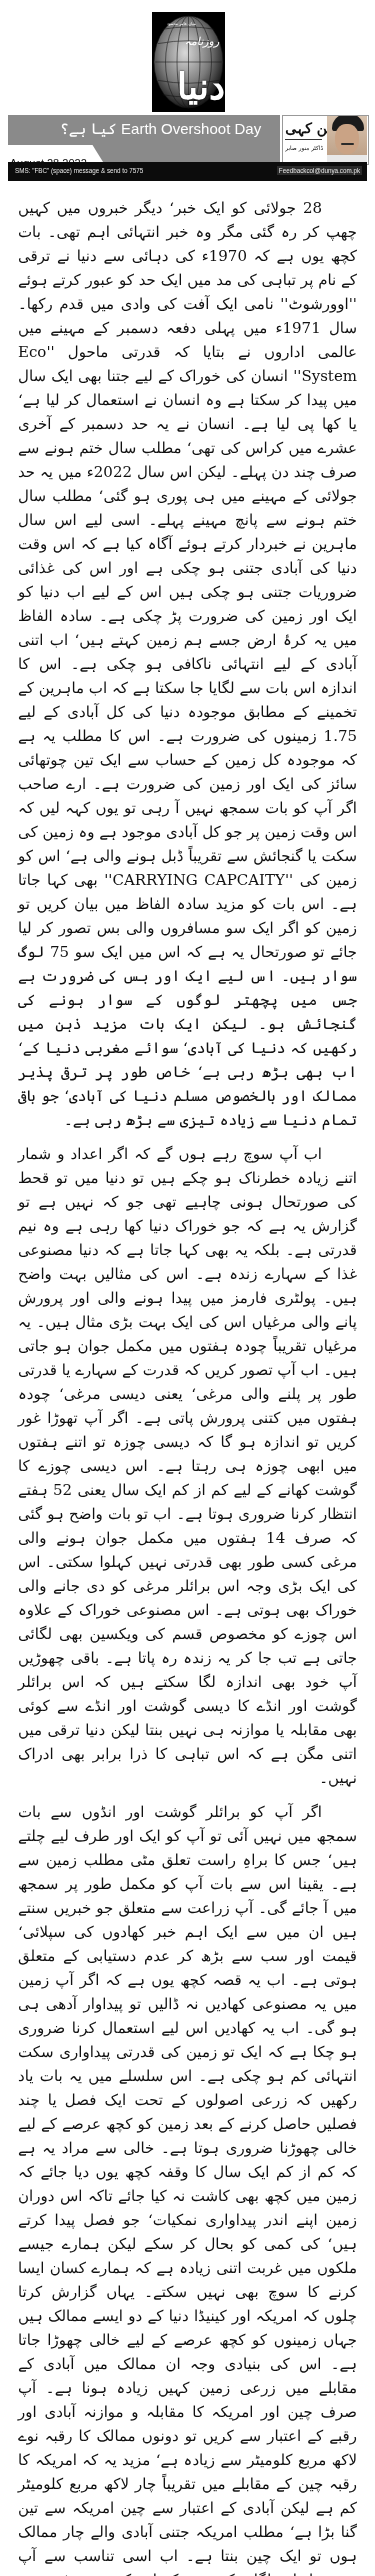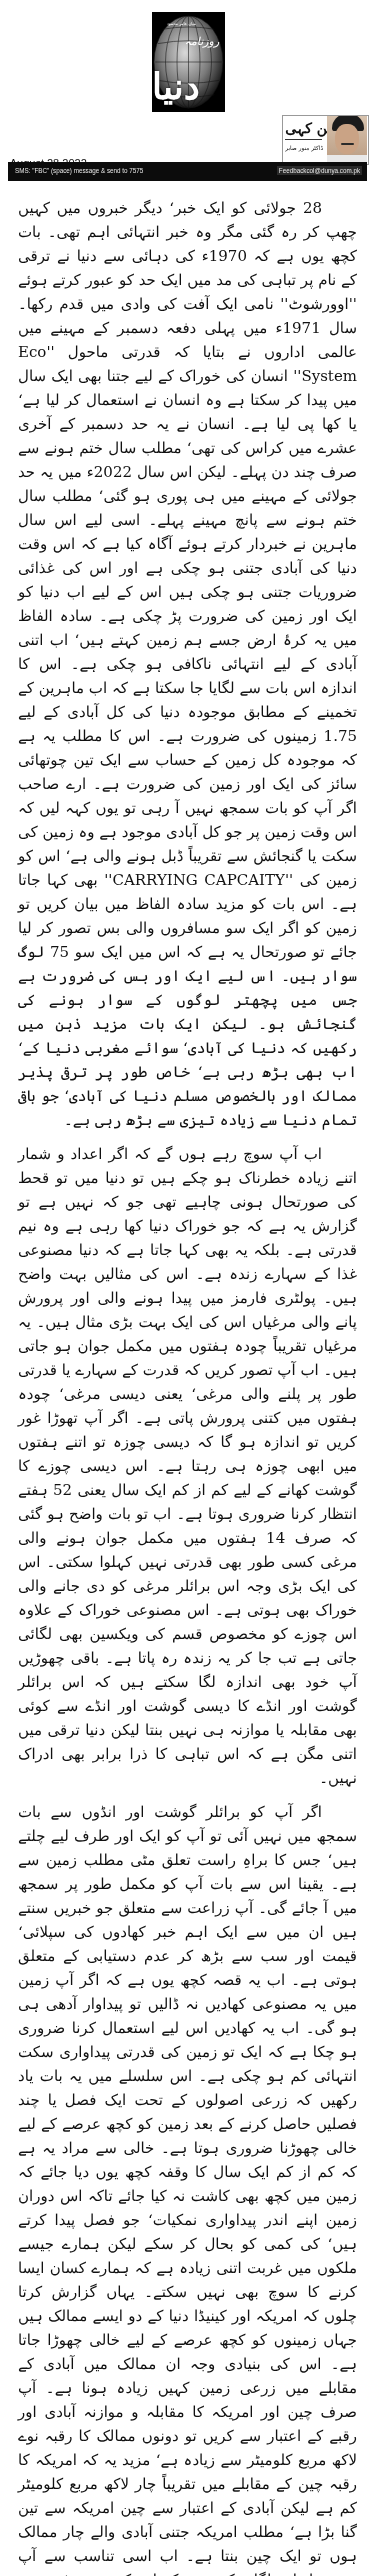--- a/index.html
+++ b/index.html
@@ -1,21 +1,21 @@
 <!DOCTYPE html>
 <html style="font-size:9.2px"><head>
 <meta charset="utf-8">
 <style>
   html, body { margin: 0; padding: 0; background: #ffffff; }
   body { width: 375px; height: 2576px; position: relative; overflow: hidden; font-family: "DejaVu Sans", sans-serif; color: #111; }
 
   .logo-wrap { position: absolute; left: 152px; top: 11.5px; width: 73px; height: 100px; }
   .logo { width: 73px; height: 100px; background: #000; position: relative; overflow: hidden; }
   .logo svg { position: absolute; left: 0; top: 0; }
-  .logo-word { position: absolute; left: 0; right: 0; bottom: 8px; text-align: left; color: #fff; font-family: "DejaVu Serif", serif; font-size: 36px; font-weight: bold; line-height: 1; text-shadow: 0 0 1.7px #000; }
+  .logo-word { position: absolute; left: 0; right: 0; bottom: 8px; text-align: right; color: #fff; font-family: "DejaVu Serif", serif; font-size: 36px; font-weight: bold; line-height: 1; text-shadow: 0 0 1.7px #000; }
   .logo-sub { position: absolute; right: 5.8px; top: 23px; color: #fff; font-family: "DejaVu Serif", serif; font-size: 11px; font-style: italic; }
   .logo-founder { position: absolute; left: 15px; top: 9.2px; color: #fff; font-size: 4px; }
 
   .header { position: absolute; left: 8px; top: 115px; width: 359px; height: 54px; }
   .title-bar { position: absolute; left: 0; top: 0; width: 272px; height: 48px; background: #8a8a8a; }
   .title-text { position: absolute; left: 52px; top: 4.6px; color: #fff; font-family: "Liberation Sans", sans-serif; font-size: 15px; white-space: nowrap; direction: rtl; }
   .date-tab { position: absolute; left: 0; top: 30px; height: 18.5px; width: 96px; background: #fff; clip-path: polygon(0 0, 88% 0, 100% 100%, 0 100%); }
   .date-text { position: absolute; left: 1.7px; top: 12px; font-family: "Liberation Sans", sans-serif; font-size: 11px; color: #111; }
   .author-box { position: absolute; left: 274px; top: 0; width: 85px; height: 48px; border: 0.6px solid #999; background: #fff; overflow: hidden; }
   .series-name { position: absolute; left: 2.3px; top: 3.5px; font-family: "DejaVu Serif", serif; font-size: 14px; font-weight: bold; color: #111; direction: rtl; }
@@ -61,20 +61,23 @@
         <path d="M18 144 Q63 152 108 144"></path>
       </g>
     </svg>
     <div class="logo-founder">میاں عامر محمود</div>
     <div class="logo-sub">روزنامہ</div>
     <div class="logo-word">دنیا</div>
   </div>
 </div>
 
 <div class="header">
+  <div class="title-bar">
+    <div class="title-text">Earth Overshoot Day کیا ہے؟</div>
+  </div>
   <div class="date-tab">
     <div class="date-text">August,28,2022</div>
   </div>
   <div class="author-box">
     <div class="series-name">من کہی</div>
     <div class="author-rule"></div>
     <div class="author-name">ڈاکٹر منور صابر</div>
     <div class="photo">
       <div class="photo-hair"></div>
       <div class="photo-face"></div>

